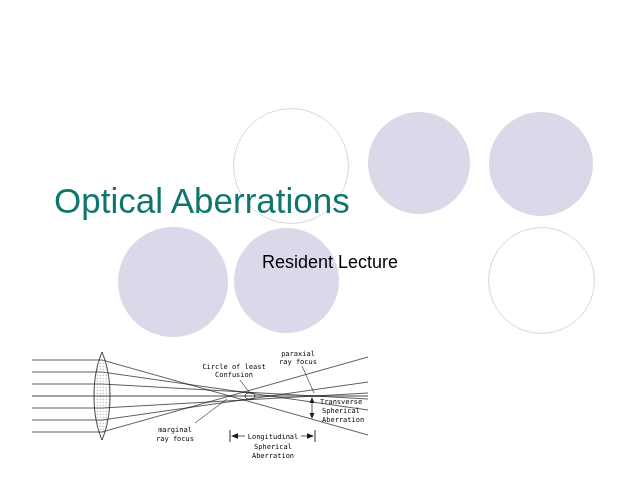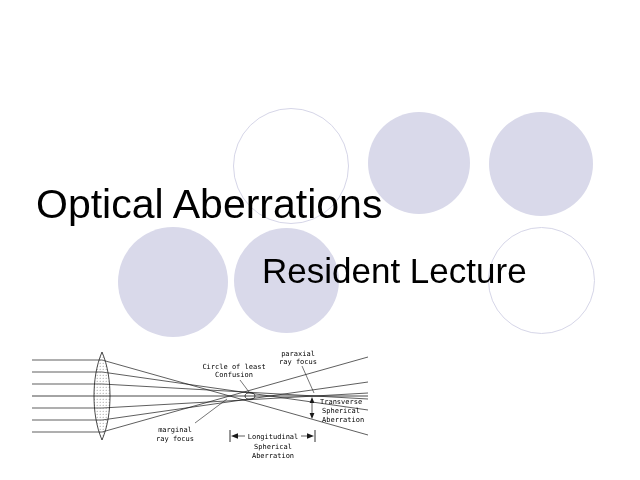--- a/index.html
+++ b/index.html
@@ -5,27 +5,27 @@
   html,body{margin:0;padding:0;}
   body{
     width:640px;height:480px;position:relative;overflow:hidden;
     background:#ffffff;
     font-family:"Liberation Sans",sans-serif;
   }
   .circle{position:absolute;border-radius:50%;}
   .circle.filled{background:#d9d9ea;}
   .circle.outlined{background:transparent;border:1.5px solid #d6d6e8;}
   .slide-title{
-    position:absolute;left:36px;top:183px;
-    font-size:41px;line-height:1.05;color:#000000;
+    position:absolute;left:54px;top:183px;
+    font-size:35px;line-height:1.05;color:#0f766e;
     white-space:nowrap;z-index:5;
   }
   .slide-subtitle{
     position:absolute;left:262px;top:253px;
-    font-size:35px;line-height:1.05;color:#000;
+    font-size:18px;line-height:1.05;color:#000;
     white-space:nowrap;z-index:5;
   }
   .diagram{
     position:absolute;left:30px;top:344px;z-index:6;
   }
   .diagram text{
     font-family:"DejaVu Sans Mono",monospace;
     font-size:7px;fill:#000;
   }
   .ray{stroke:#1a1a1a;stroke-width:0.7;}

